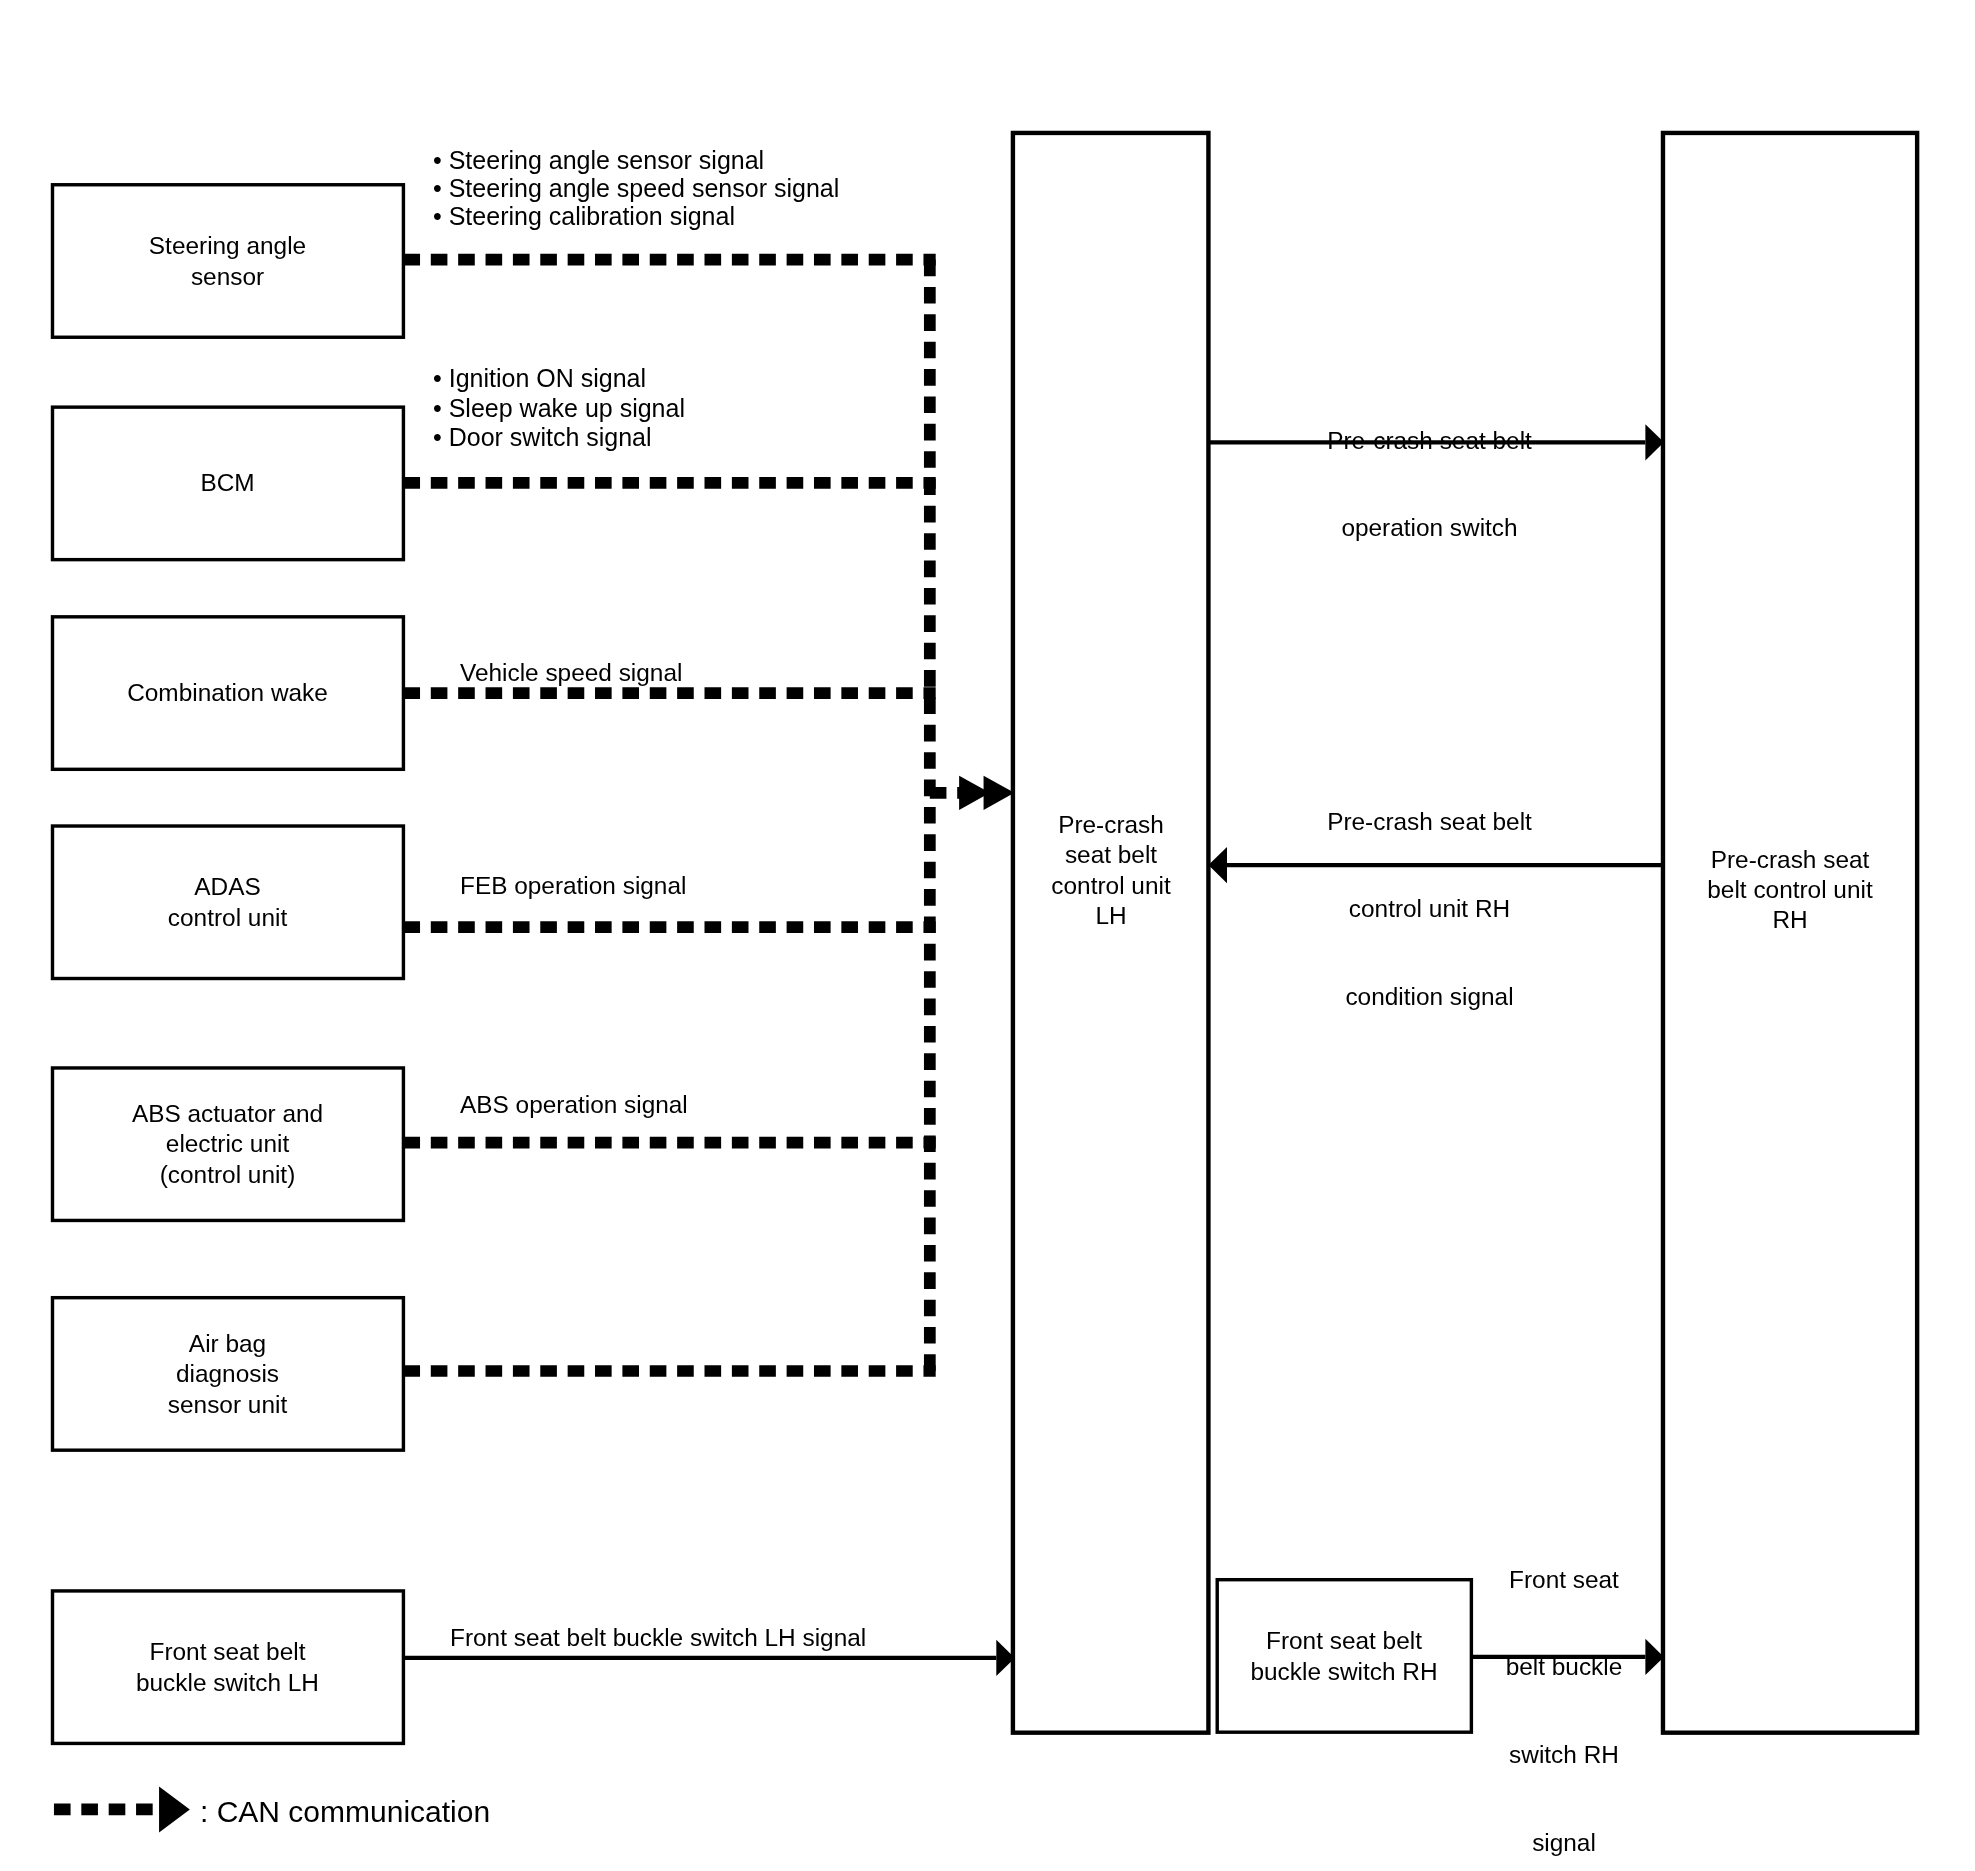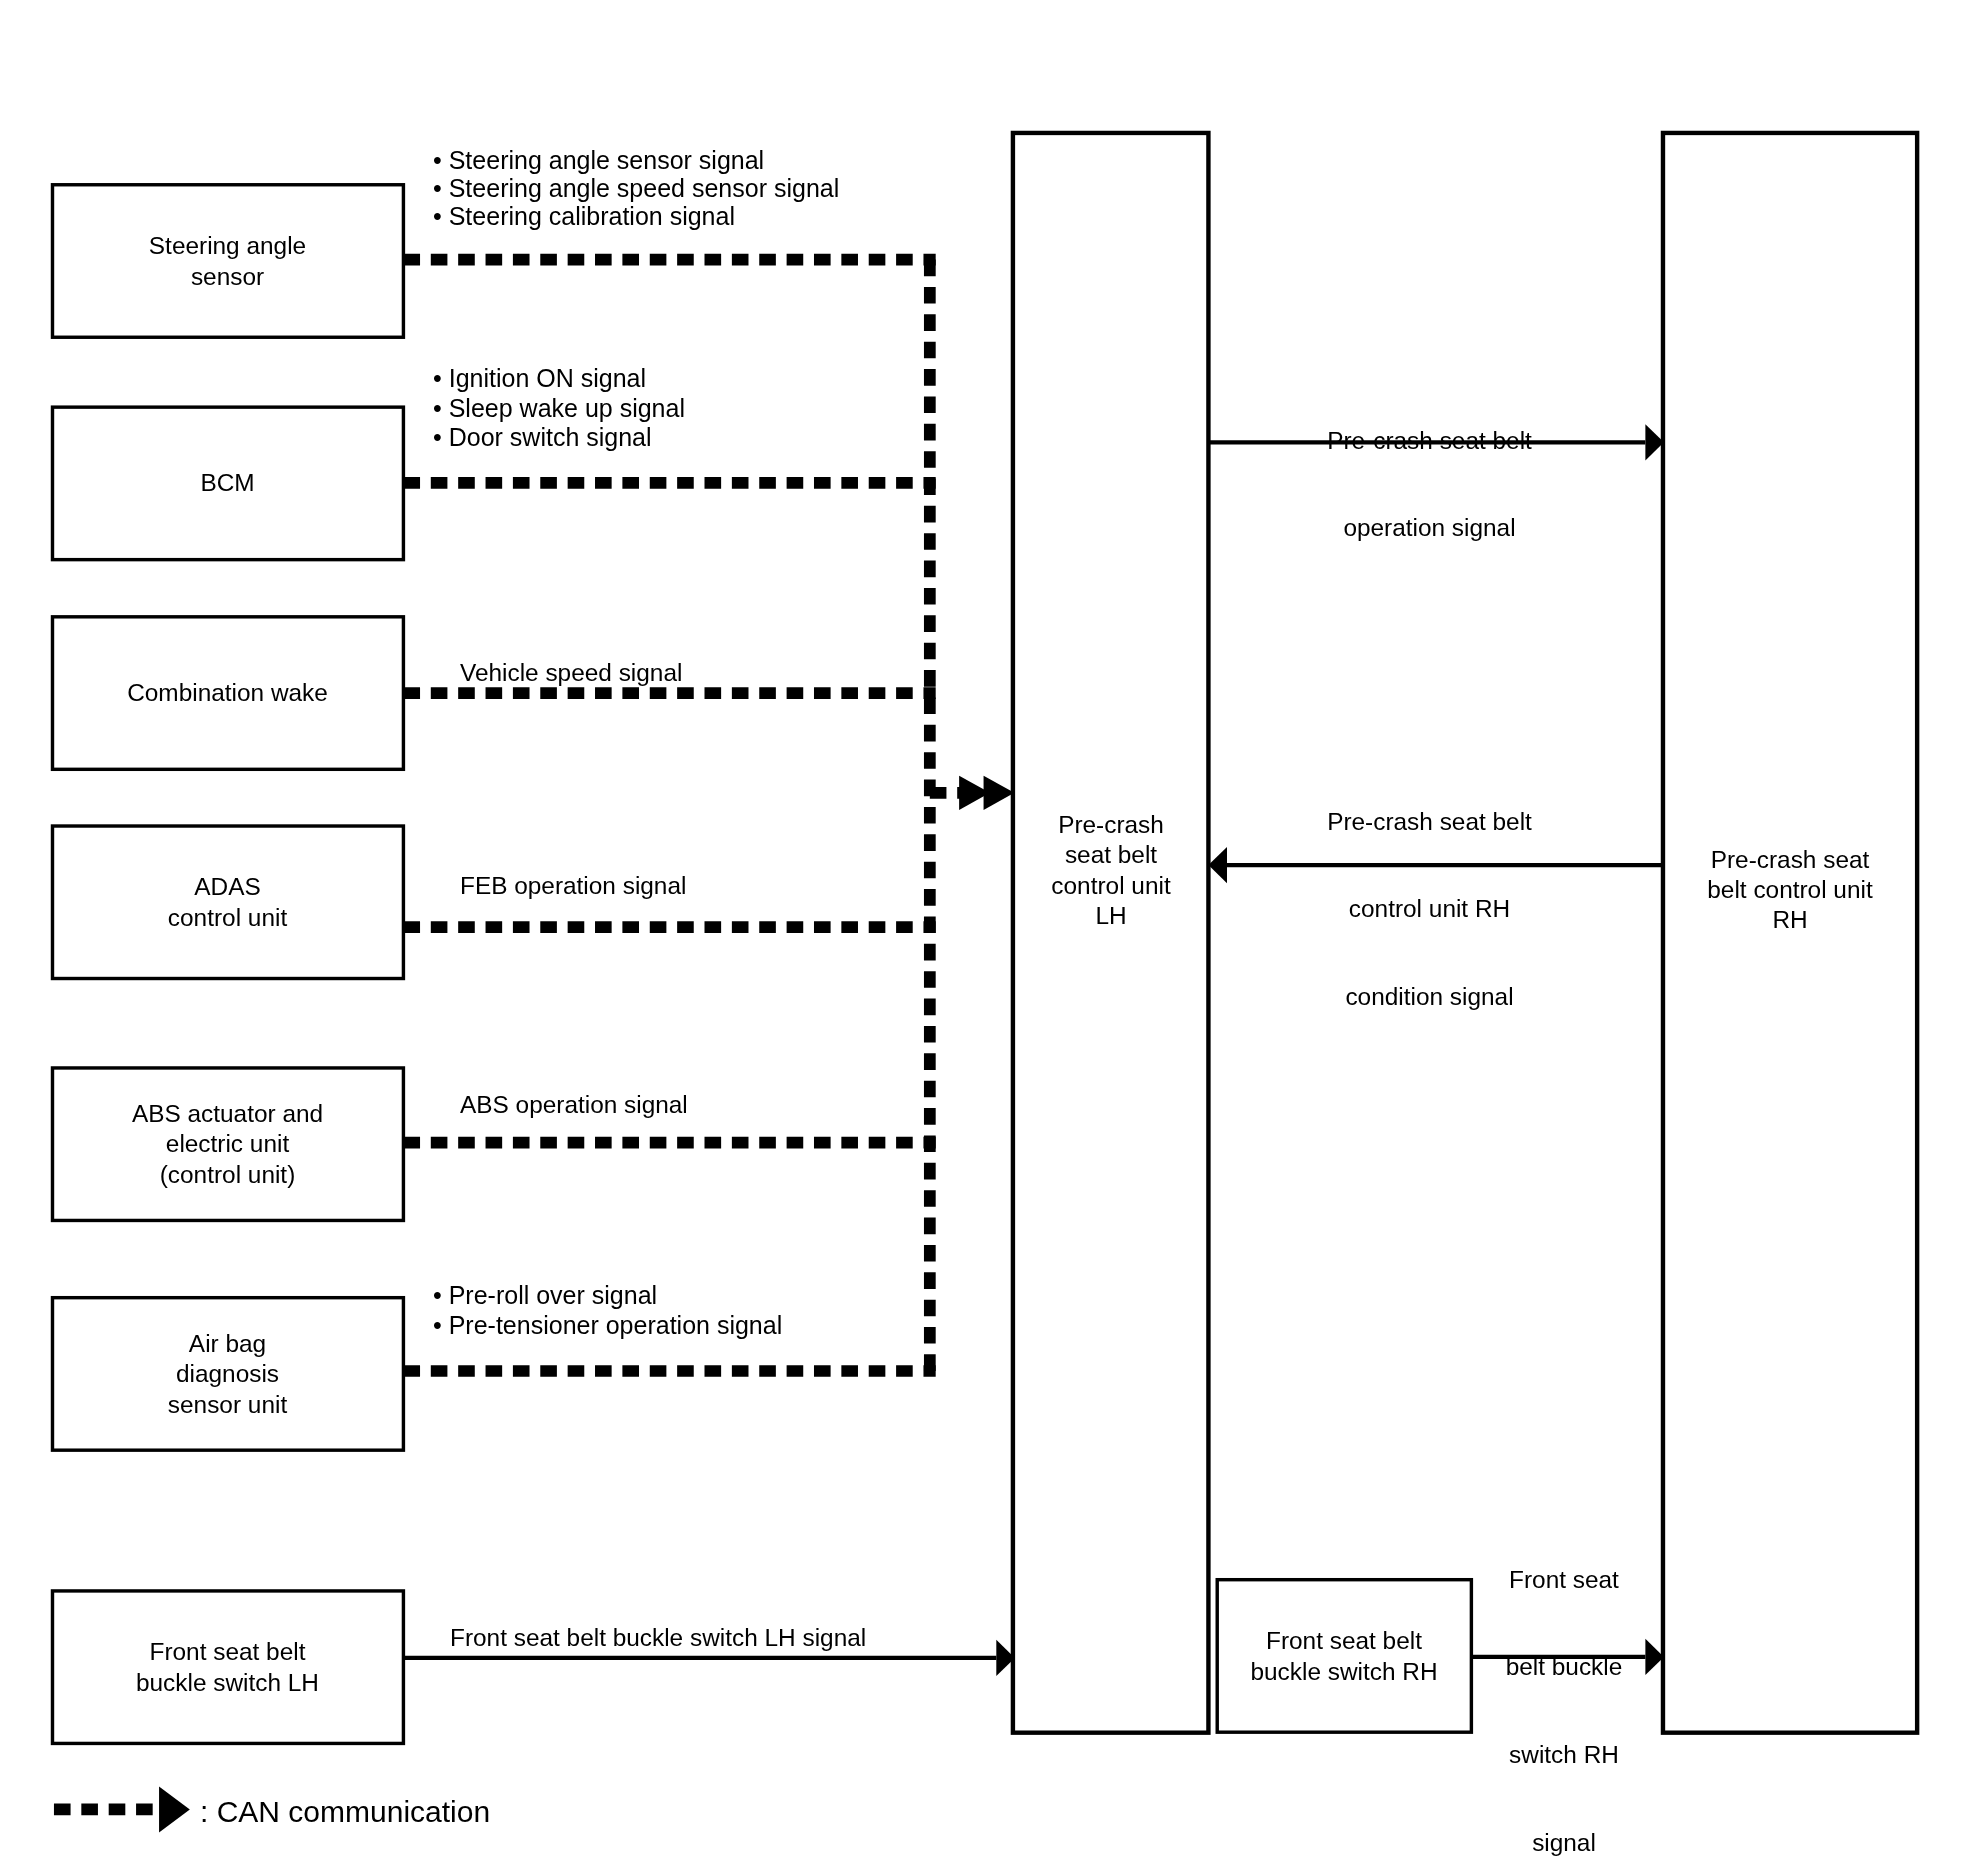--- a/index.html
+++ b/index.html
@@ -212,30 +212,26 @@
     <span class="bl-item">• Sleep wake up signal</span>
     <span class="bl-item">• Door switch signal</span>
   </div>
 
   <div class="lbl" style="left:460px; top:658px;">Vehicle speed signal</div>
 
   <div class="lbl" style="left:460px; top:871px;">FEB operation signal</div>
 
   <div class="lbl" style="left:460px; top:1090px;">ABS operation signal</div>
 
-  <div class="bullet-list" style="left:433px; top:1281px; width:499px; line-height:1.18;">
-    <span class="bl-item">• Pre-roll over signal</span>
-    <span class="bl-item">• Pre-tensioner operation signal</span>
-  </div>
 
   <div class="lbl" style="left:450px; top:1623px;">Front seat belt buckle switch LH signal</div>
 
   <div class="lbl lbl-center" style="left:1212px; top:367px; width:435px; line-height:1.2;">
     <span style="display:block;">Pre-crash seat belt</span>
-    <span style="display:block;">operation signal</span>
+    <span style="display:block;">operation switch</span>
   </div>
 
   <div class="lbl lbl-center" style="left:1212px; top:748px; width:435px; line-height:1.2;">
     <span style="display:block;">Pre-crash seat belt</span>
     <span style="display:block;">control unit RH</span>
     <span style="display:block;">condition signal</span>
   </div>
 
   <div class="lbl lbl-center" style="left:1481px; top:1506px; width:166px; line-height:1.2;">
     <span style="display:block;">Front seat</span>

